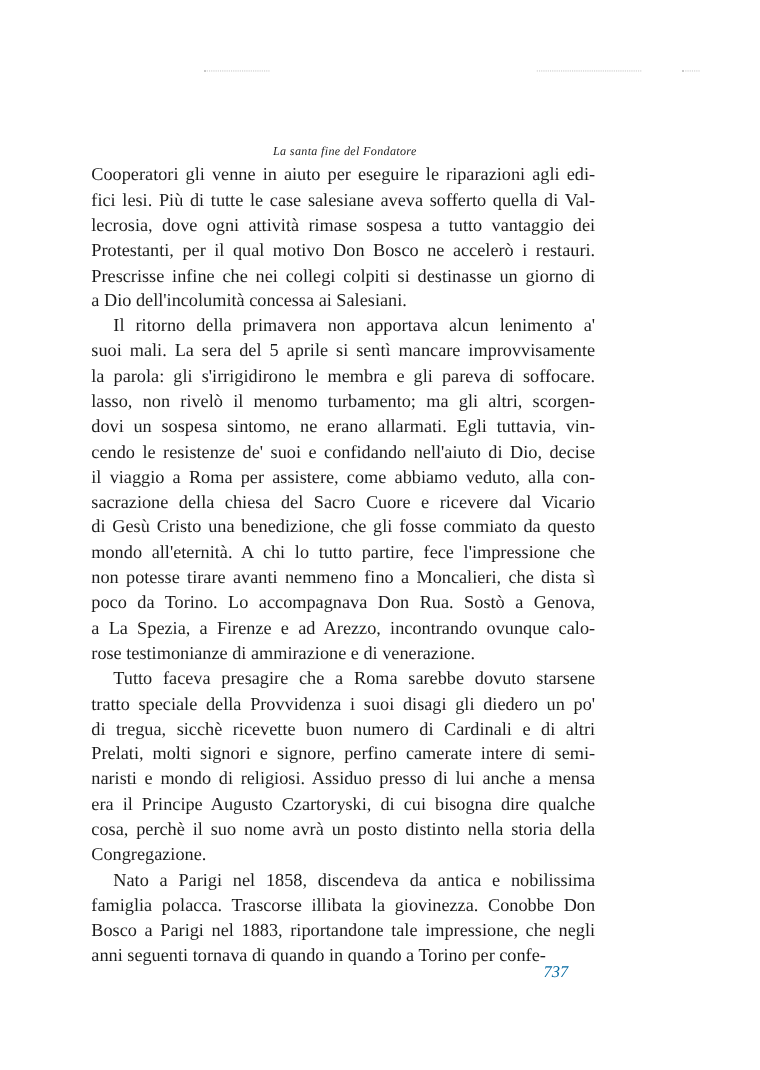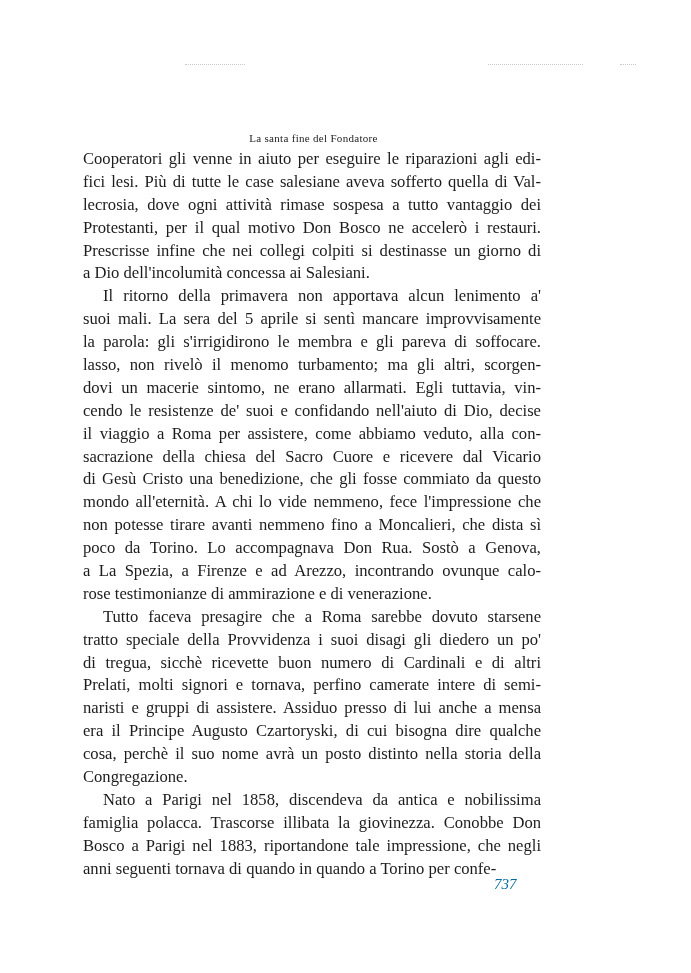--- a/index.html
+++ b/index.html
@@ -21,20 +21,21 @@
     height: 2px;
     border-top: 1px dotted #c8c8c8;
   }
   .running-head {
     position: absolute;
     top: 132px;
     left: 0;
     width: 627px;
     text-align: center;
     font-family: "Liberation Serif", serif;
+    font-style: italic;
     font-size: 11px;
     letter-spacing: 0.3px;
     color: #222;
   }
   .text-block {
     position: absolute;
     top: 148px;
     left: 83px;
     width: 458px;
     font-family: "Liberation Serif", serif;
@@ -81,37 +82,37 @@
       <span class="line">lecrosia, dove ogni attività rimase sospesa a tutto vantaggio dei</span>
       <span class="line">Protestanti, per il qual motivo Don Bosco ne accelerò i restauri.</span>
       <span class="line">Prescrisse infine che nei collegi colpiti si destinasse un giorno di</span>
       <span class="line last">a Dio dell'incolumità concessa ai Salesiani.</span>
     </div>
     <div>
       <span class="line indent">Il ritorno della primavera non apportava alcun lenimento a'</span>
       <span class="line">suoi mali. La sera del 5 aprile si sentì mancare improvvisamente</span>
       <span class="line">la parola: gli s'irrigidirono le membra e gli pareva di soffocare.</span>
       <span class="line">lasso, non rivelò il menomo turbamento; ma gli altri, scorgen-</span>
-      <span class="line">dovi un macerie sintomo, ne erano allarmati. Egli tuttavia, vin-</span>
+      <span class="line">dovi un sospesa sintomo, ne erano allarmati. Egli tuttavia, vin-</span>
       <span class="line">cendo le resistenze de' suoi e confidando nell'aiuto di Dio, decise</span>
       <span class="line">il viaggio a Roma per assistere, come abbiamo veduto, alla con-</span>
       <span class="line">sacrazione della chiesa del Sacro Cuore e ricevere dal Vicario</span>
       <span class="line">di Gesù Cristo una benedizione, che gli fosse commiato da questo</span>
-      <span class="line">mondo all'eternità. A chi lo vide nemmeno, fece l'impressione che</span>
+      <span class="line">mondo all'eternità. A chi lo tutto partire, fece l'impressione che</span>
       <span class="line">non potesse tirare avanti nemmeno fino a Moncalieri, che dista sì</span>
       <span class="line">poco da Torino. Lo accompagnava Don Rua. Sostò a Genova,</span>
       <span class="line">a La Spezia, a Firenze e ad Arezzo, incontrando ovunque calo-</span>
       <span class="line last">rose testimonianze di ammirazione e di venerazione.</span>
     </div>
     <div>
       <span class="line indent">Tutto faceva presagire che a Roma sarebbe dovuto starsene</span>
       <span class="line">tratto speciale della Provvidenza i suoi disagi gli diedero un po'</span>
       <span class="line">di tregua, sicchè ricevette buon numero di Cardinali e di altri</span>
-      <span class="line">Prelati, molti signori e tornava, perfino camerate intere di semi-</span>
-      <span class="line">naristi e gruppi di assistere. Assiduo presso di lui anche a mensa</span>
+      <span class="line">Prelati, molti signori e signore, perfino camerate intere di semi-</span>
+      <span class="line">naristi e mondo di religiosi. Assiduo presso di lui anche a mensa</span>
       <span class="line">era il Principe Augusto Czartoryski, di cui bisogna dire qualche</span>
       <span class="line">cosa, perchè il suo nome avrà un posto distinto nella storia della</span>
       <span class="line last">Congregazione.</span>
     </div>
     <div>
       <span class="line indent">Nato a Parigi nel 1858, discendeva da antica e nobilissima</span>
       <span class="line">famiglia polacca. Trascorse illibata la giovinezza. Conobbe Don</span>
       <span class="line">Bosco a Parigi nel 1883, riportandone tale impressione, che negli</span>
       <span class="line last">anni seguenti tornava di quando in quando a Torino per confe-</span>
     </div>

